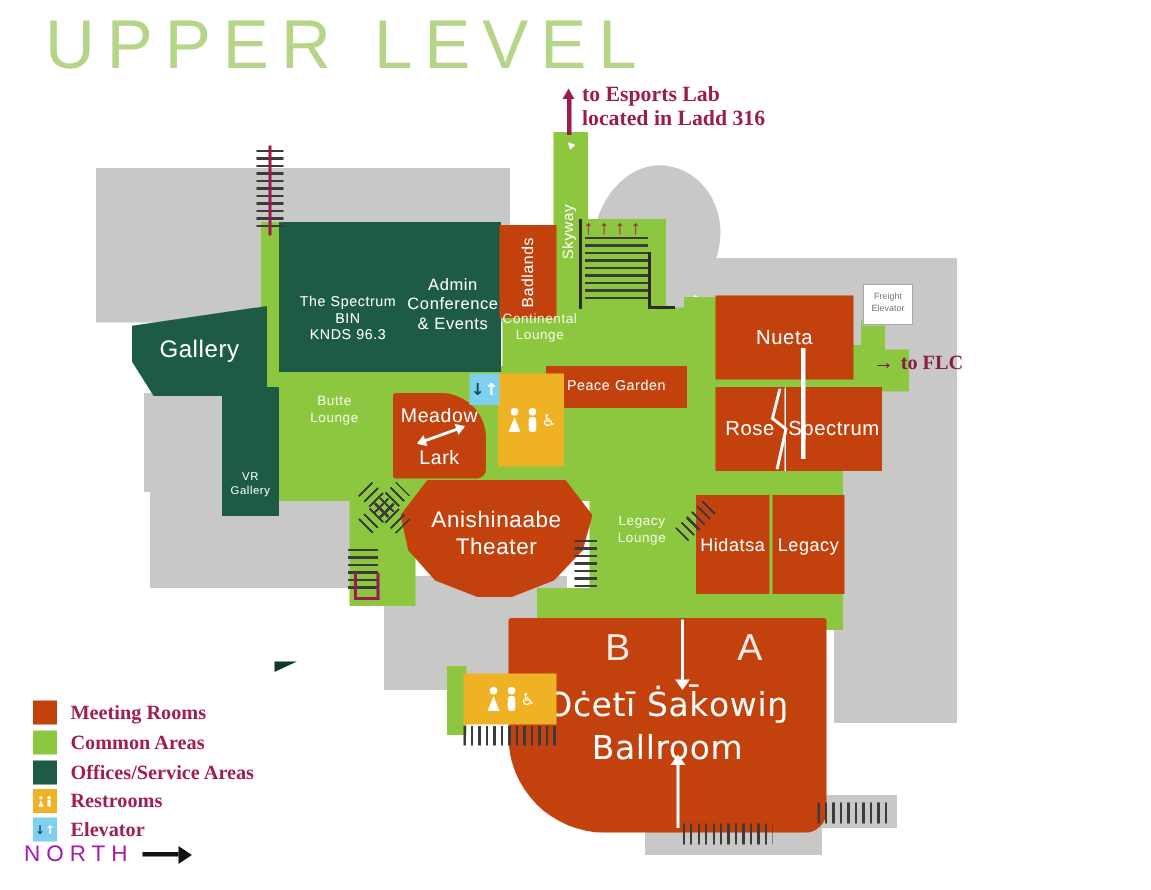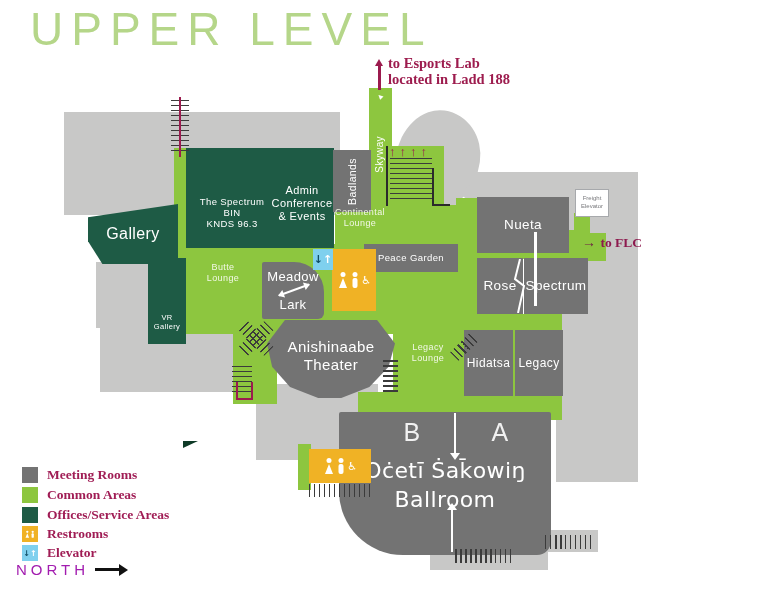--- a/index.html
+++ b/index.html
@@ -2,21 +2,21 @@
 <html><head>
 <meta charset="utf-8">
 <style>
   html,body{margin:0;padding:0;background:#fff;}
   #canvas{position:relative;width:767px;height:593px;background:#fff;overflow:hidden;
           font-family:"Liberation Sans",sans-serif;}
   .abs{position:absolute;}
   .gray{background:#c8c8c7;}
   .green{background:#8dc63f;}
   .dgreen{background:#1e5b45;}
-  .mag{background:#737373;}
+  .mag{background:#c2410c;}
   .yellow{background:#f0b225;}
   .blue{background:#7fd0ee;}
   .lbl{color:#fff;text-align:center;line-height:1.18;letter-spacing:.4px;}
   .cent{display:flex;align-items:center;justify-content:center;flex-direction:column;}
   .vert{writing-mode:vertical-rl;transform:rotate(180deg);}
   .crimson{color:#9d1c4e;}
   .serifb{font-family:"Liberation Serif",serif;font-weight:bold;}
   .stair-v{background:repeating-linear-gradient(180deg,#3b3b3b 0 1.5px,rgba(0,0,0,0) 1.5px 5px);}
   .stair-h{background:repeating-linear-gradient(90deg,#3b3b3b 0 1.5px,rgba(0,0,0,0) 1.5px 5px);}
   .person{position:relative;display:inline-block;width:8px;height:17px;margin:0 2px;}
@@ -189,21 +189,21 @@
   <div class="abs lbl" style="left:334px;top:207px;width:52px;font-size:9px;color:#f2f8e6;">
     <span>Continental</span><br><span>Lounge</span>
   </div>
   <div class="abs lbl" style="left:404px;top:342px;width:48px;font-size:9px;color:#f2f8e6;">
     <span>Legacy</span><br><span>Lounge</span>
   </div>
 
   <div class="abs" style="left:378px;top:66px;width:2.5px;height:24px;background:#9b1b4e;"></div>
   <div class="abs tri-up" style="left:375px;top:59px;"></div>
   <div class="abs serifb crimson" style="left:388px;top:55px;font-size:14.5px;">to Esports Lab</div>
-  <div class="abs serifb crimson" style="left:388px;top:71px;font-size:14.5px;">located in Ladd 188</div>
+  <div class="abs serifb crimson" style="left:388px;top:71px;font-size:14.5px;">located in Ladd 316</div>
 
   <div class="abs" style="left:582px;top:233px;white-space:nowrap;">
     <span class="serifb" style="color:#6d1a42;font-size:14px;">→</span>
     <span class="serifb" style="color:#8d1a4e;font-size:13.5px;">to FLC</span>
   </div>
 
   <div class="abs" style="left:183px;top:441px;width:0;height:0;border-top:7px solid #0e3a27;border-right:15px solid transparent;"></div>
 
   <div class="legend-row" style="top:466px;">
     <div class="sw mag"></div>

